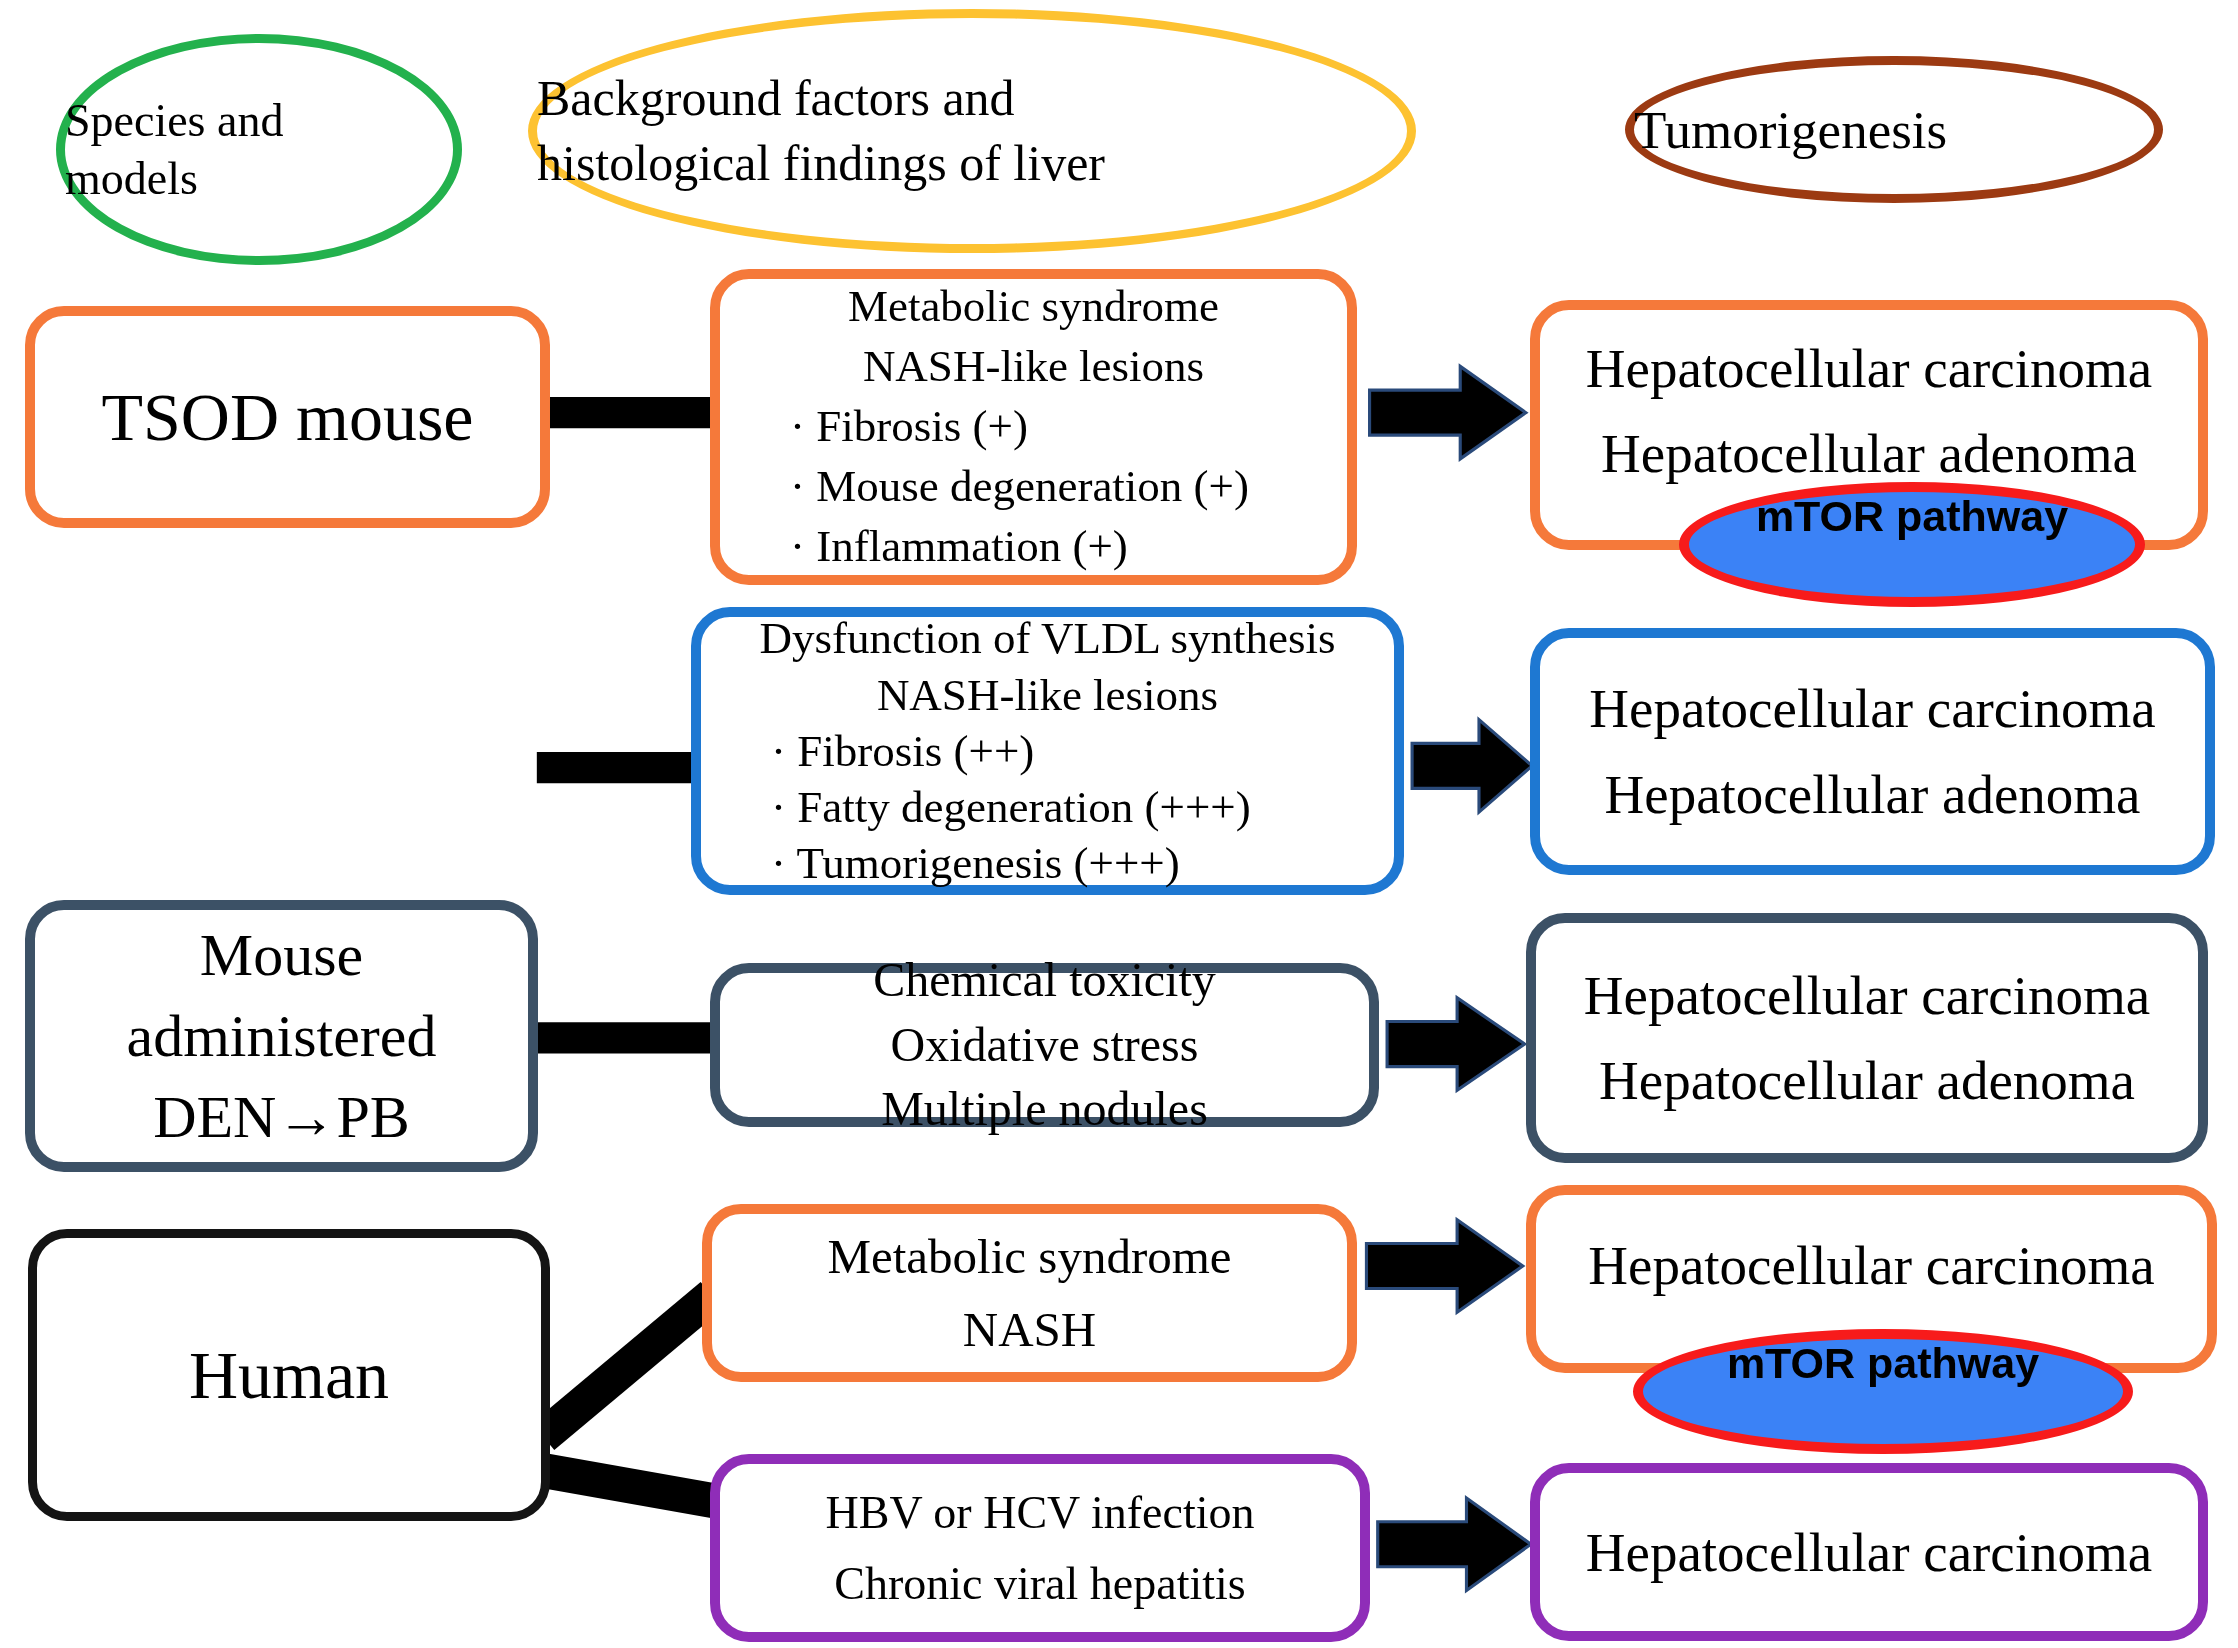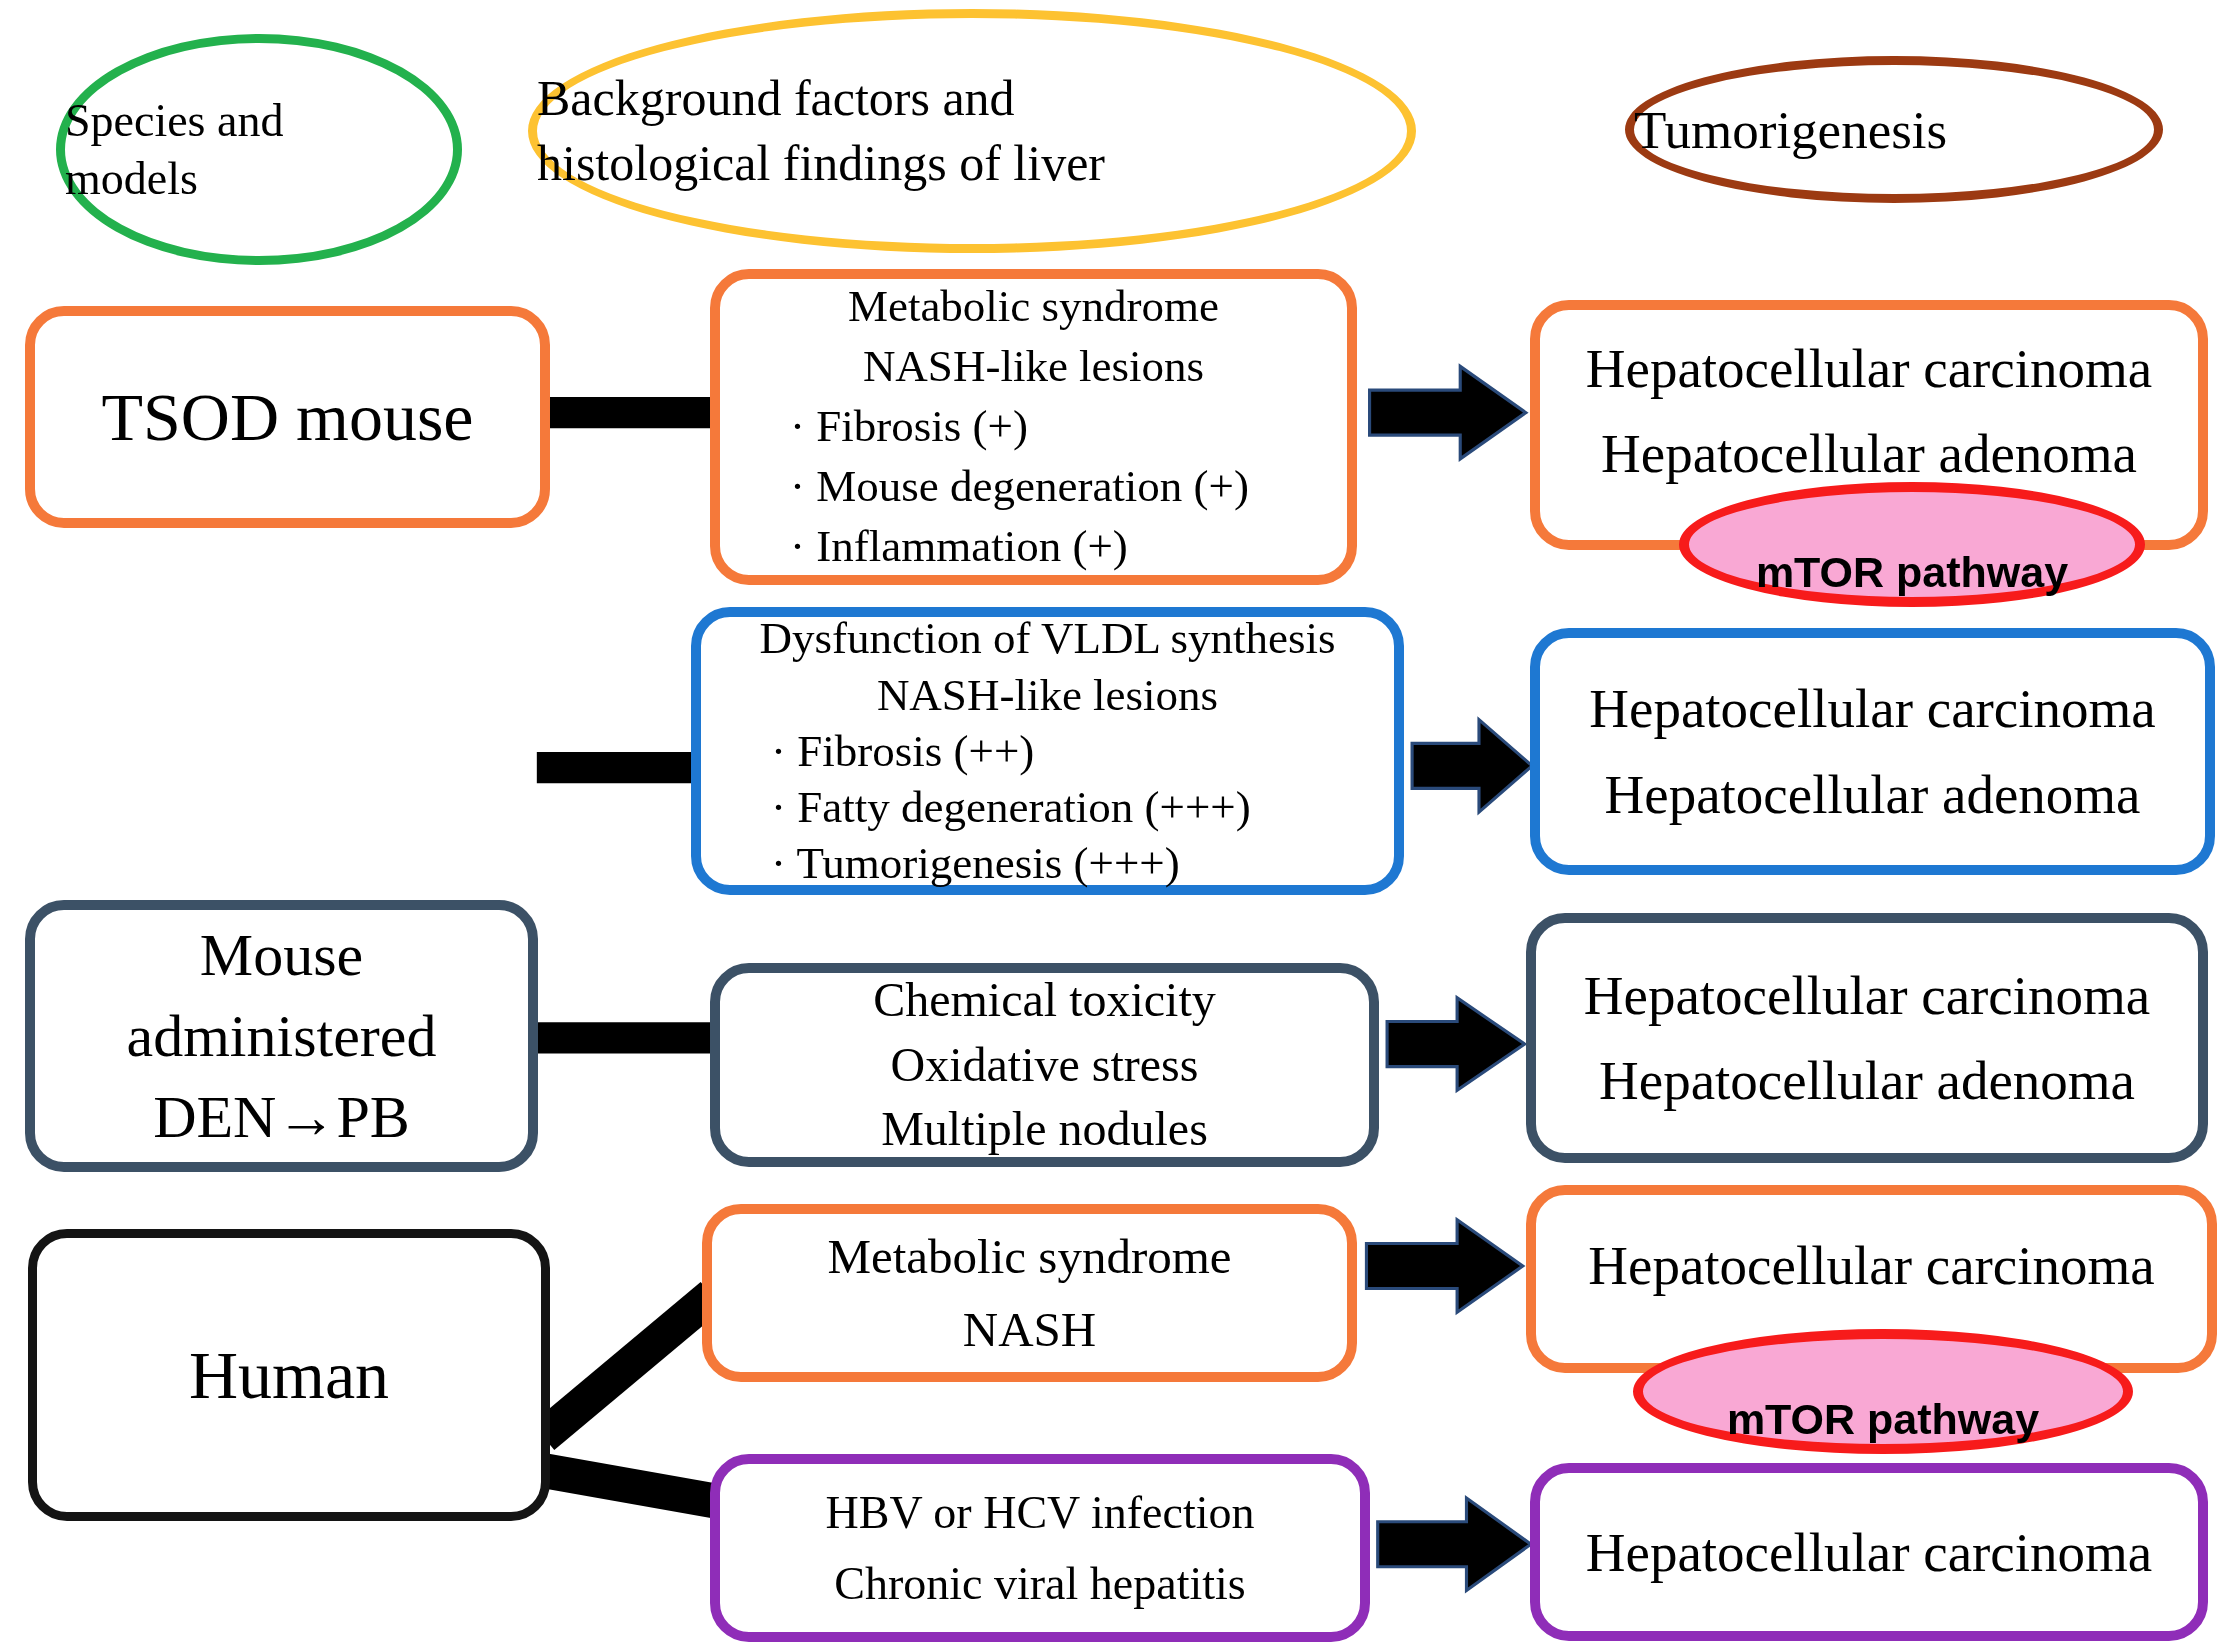--- a/index.html
+++ b/index.html
@@ -47,44 +47,44 @@
 
   
   .m-tsod   { left: 25px; top: 306px;  width: 525px; height: 222px; border: 10.6px solid var(--tsod-row);   font-size: 68px; }
   .m-cdahfd { left: 25px; top: 644px; width: 519px; height: 244px; border: 10.6px solid var(--cdahfd-row); font-size: 64px; line-height: 1.6; }
   .m-den    { left: 25px; top: 900px; width: 513px; height: 272px; border: 10.6px solid var(--den-pb-row); font-size: 60px;  line-height: 1.35; }
   .m-human  { left: 28px; top: 1229px; width: 522px; height: 292px; border: 9.4px solid var(--human-box);  font-size: 68px; }
 
   
   .f-tsod   { left: 710px; top: 269px;  width: 647px; height: 316px; border: 10px solid var(--tsod-row);   font-size: 45px; line-height: 1.33; }
   .f-cdahfd { left: 691px; top: 607px;  width: 713px; height: 288px; border: 10px solid var(--cdahfd-row); font-size: 45px; line-height: 1.25; }
-  .f-den    { left: 710px; top: 963px; width: 669px; height: 204px; border: 10px solid var(--den-pb-row); font-size: 48px; line-height: 1.35; }
+  .f-den    { left: 710px; top: 963px; width: 669px; height: 164px; border: 10px solid var(--den-pb-row); font-size: 48px; line-height: 1.35; }
   .f-nash   { left: 702px; top: 1204px; width: 655px; height: 178px; border: 10px solid var(--nash-row);   font-size: 49px; line-height: 1.5; }
   .f-viral  { left: 710px; top: 1454px; width: 660px; height: 188px; border: 10px solid var(--viral-row);  font-size: 46px; line-height: 1.55; }
 
   .findings-lines { width: 100%; }
   .fl { white-space: pre-line; }
   .fl.center { text-align: center; }
   .fl.bullet { text-align: left; padding-left: 70px; }
 
   
   .o-tsod   { left: 1530px; top: 300px;  width: 678px; height: 250px; border: 10px solid var(--tsod-row);   font-size: 55px; line-height: 1.55; padding-bottom: 28px; }
   .o-cdahfd { left: 1530px; top: 628px; width: 685px; height: 247px; border: 10px solid var(--cdahfd-row); font-size: 55px; line-height: 1.55; }
   .o-den    { left: 1526px; top: 913px; width: 682px; height: 250px; border: 10px solid var(--den-pb-row); font-size: 55px; line-height: 1.55; }
   .o-nash   { left: 1526px; top: 1185px; width: 691px; height: 188px; border: 10px solid var(--nash-row);   font-size: 55px; padding-bottom: 28px; }
   .o-viral  { left: 1530px; top: 1463px; width: 678px; height: 178px; border: 10px solid var(--viral-row);  font-size: 55px; }
 
   .badge {
     position: absolute;
     border-radius: 50%;
-    background: #f9a8d4;
+    background: #3b82f6;
     border: 10px solid var(--pathway-ellipse);
     box-sizing: border-box;
     display: flex;
-    align-items: flex-end;
+    align-items: flex-start;
     justify-content: center;
     z-index: 2;
     font-family: "Liberation Sans", sans-serif;
     font-weight: bold;
     font-size: 43px;
   }
   .badge-1 { left: 1679px; top: 482px;  width: 466px; height: 125px; }
   .badge-2 { left: 1633px; top: 1329px; width: 500px; height: 125px; }
 </style>
 </head>

